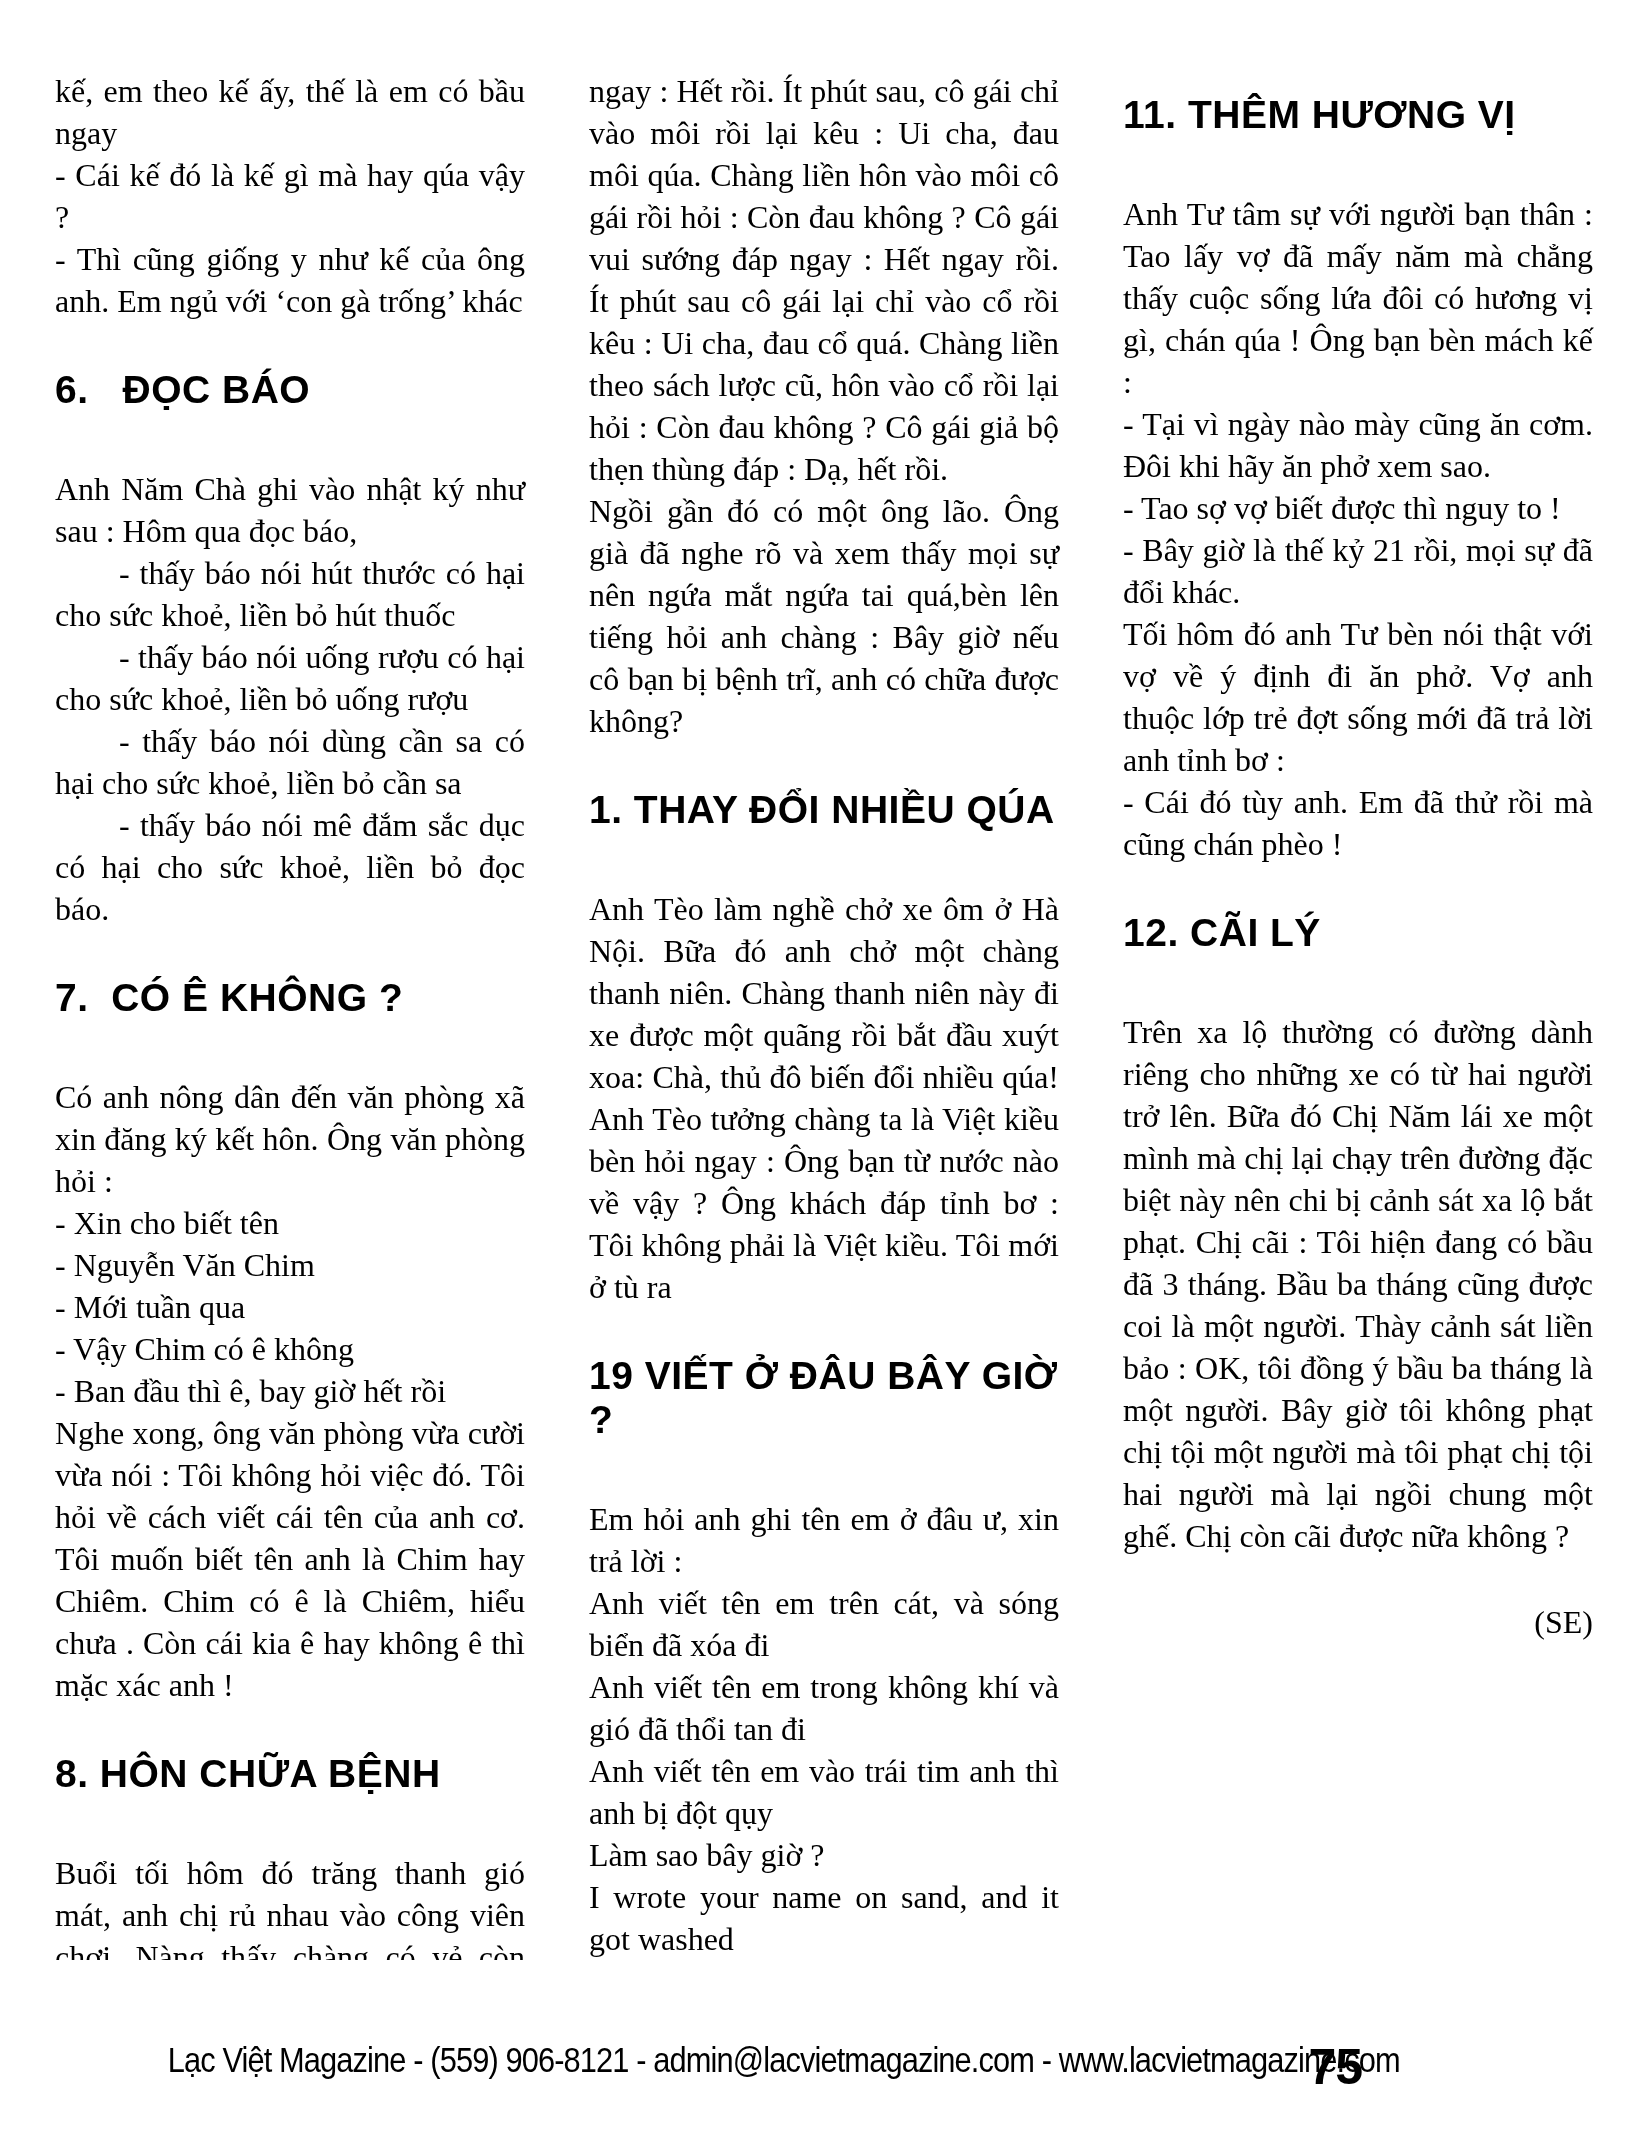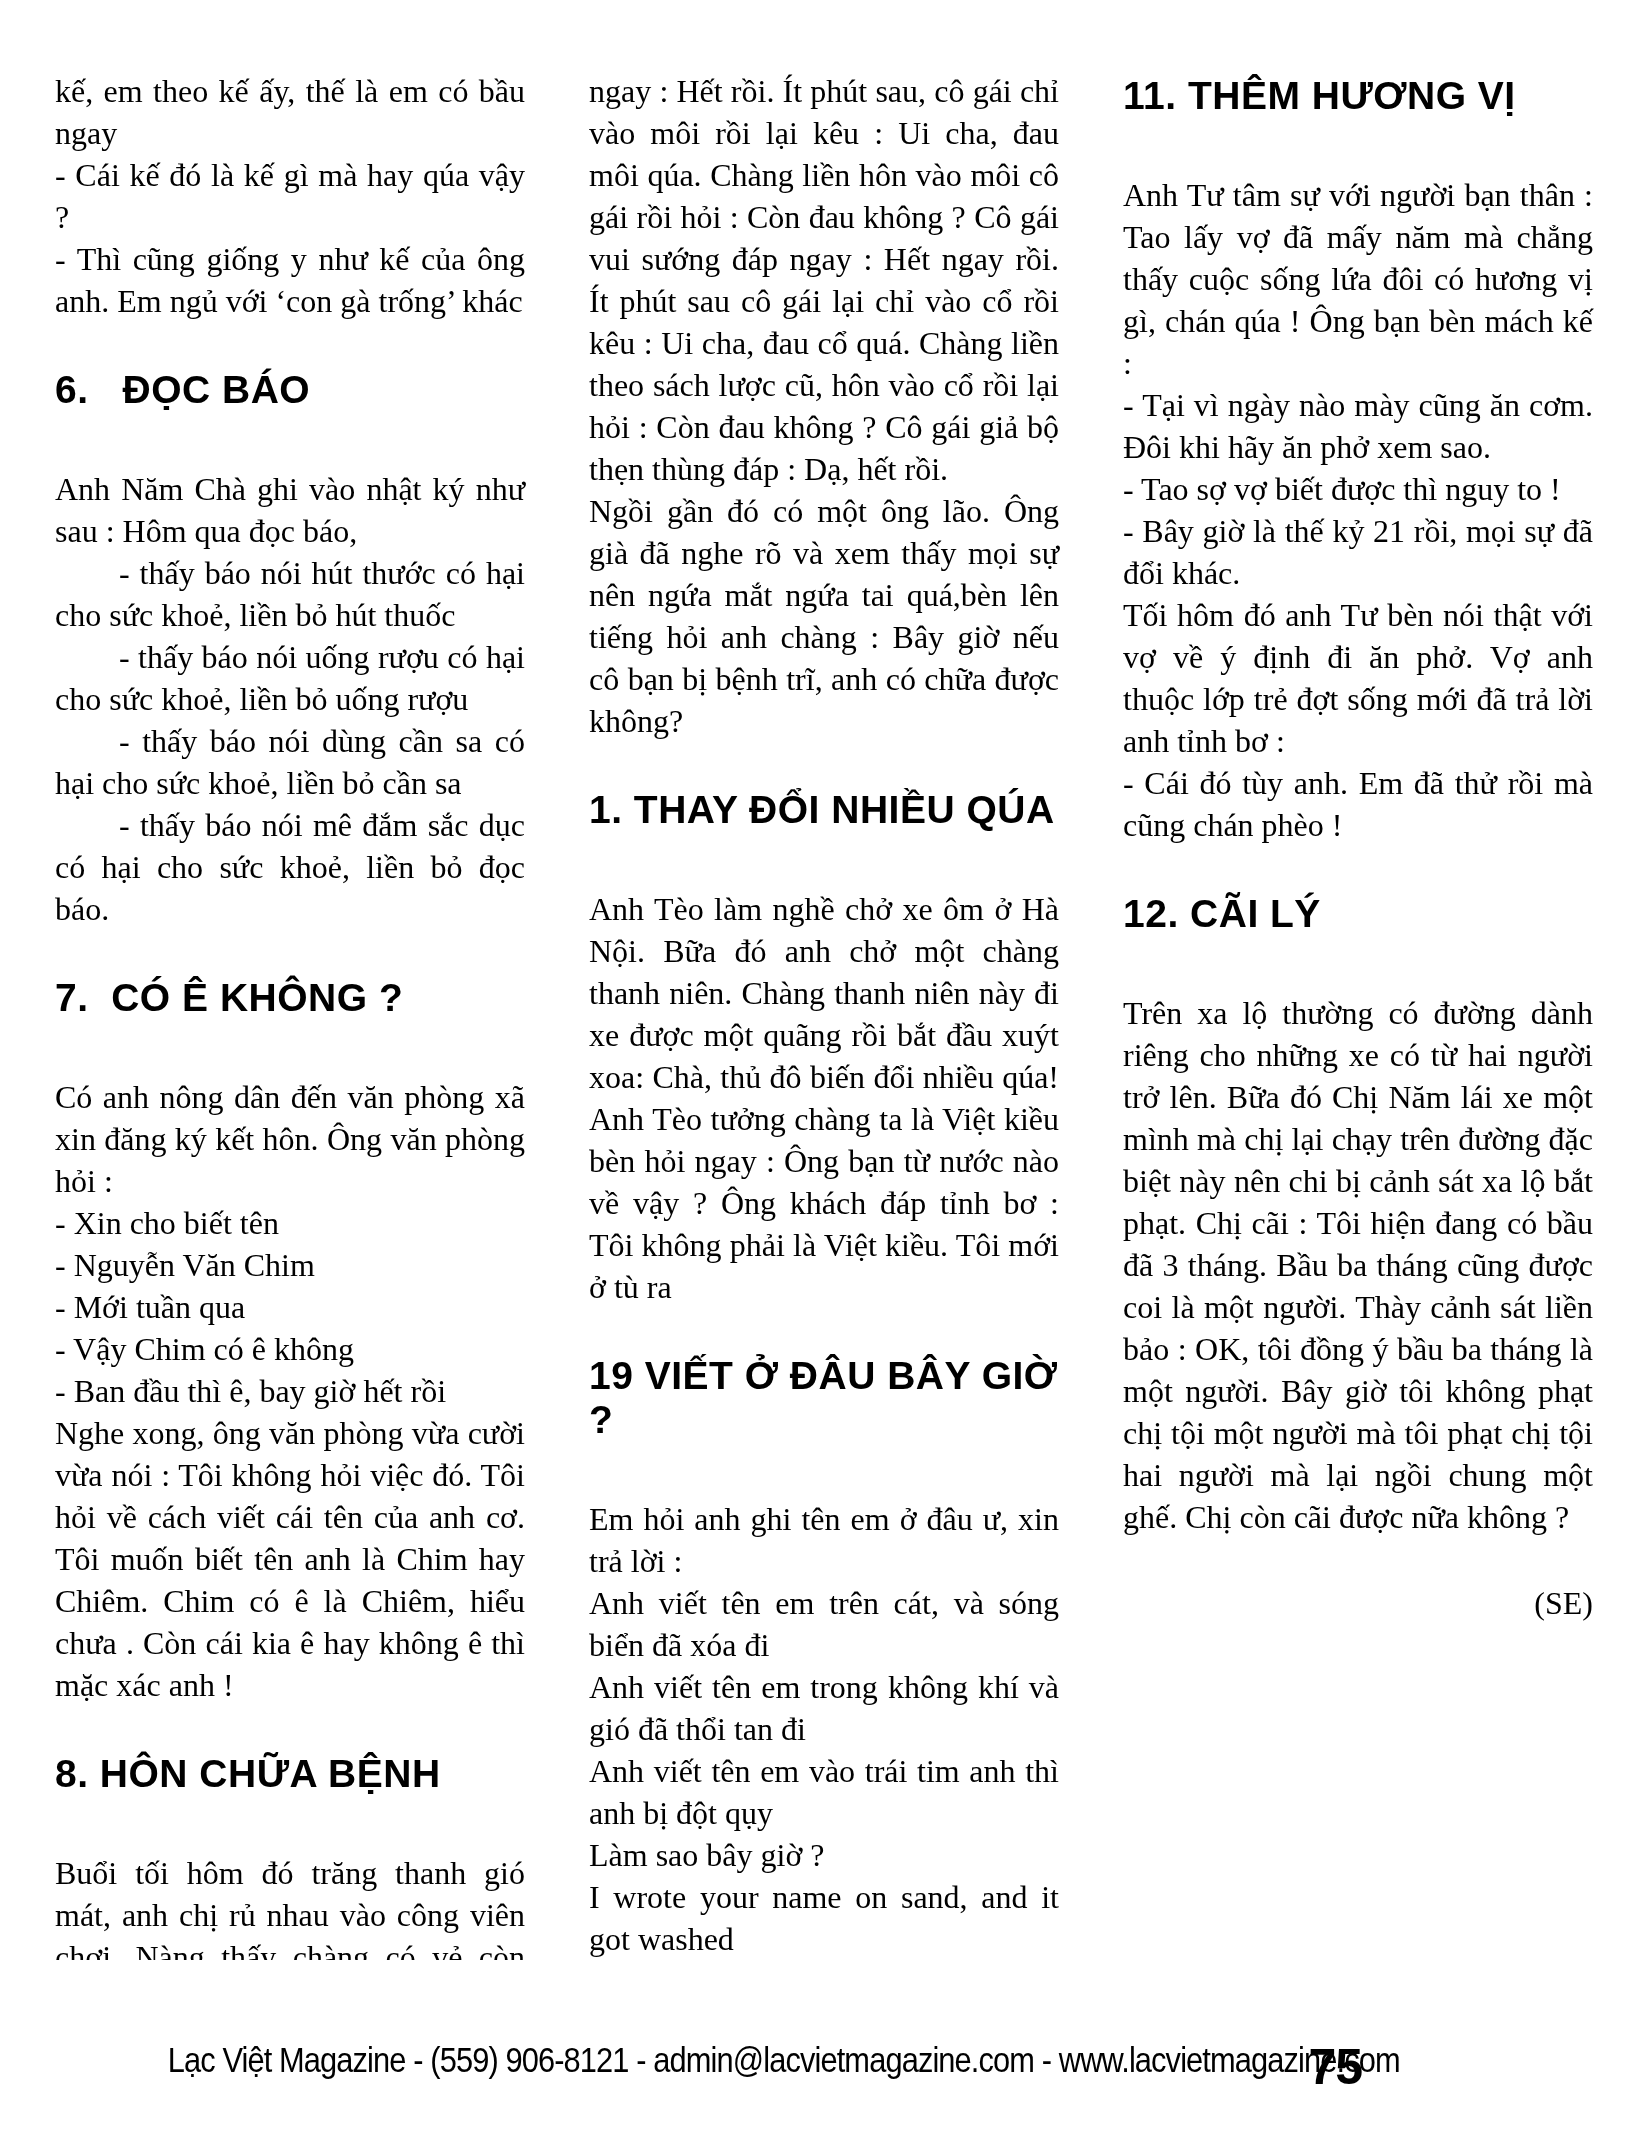--- a/index.html
+++ b/index.html
@@ -35,21 +35,21 @@
   .para.sig { margin-top: 44px; text-align: right; }
   .heading {
     font-family: "Liberation Sans", sans-serif;
     font-weight: 600;
     font-size: 39px;
     line-height: 44px;
     letter-spacing: 0.5px;
     margin: 46px 0 56px 0;
     white-space: pre-wrap;
   }
-  .column > .heading:first-child { margin-top: 4px; }
+  .column > .heading:first-child { margin-top: 23px; }
   .page-footer {
     position: absolute;
     left: 0;
     top: 2030px;
     width: 1402px;
     height: 80px;
   }
   .footer-line {
     position: absolute;
     left: 0;

